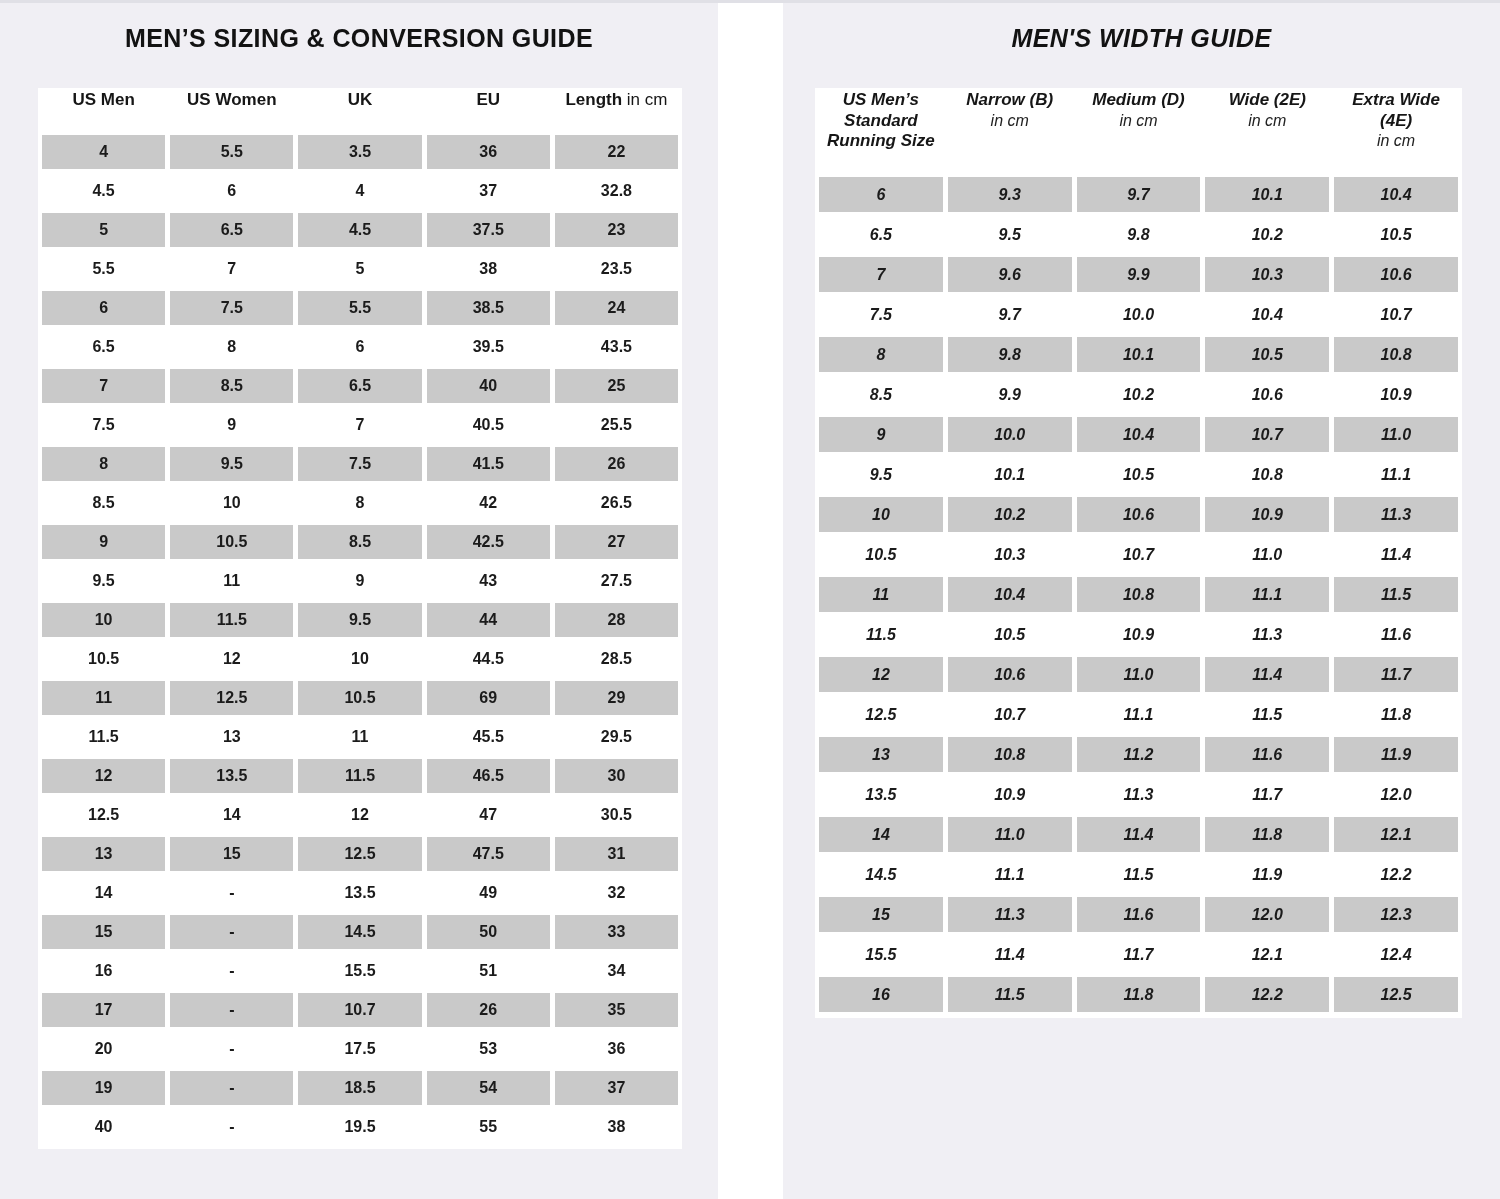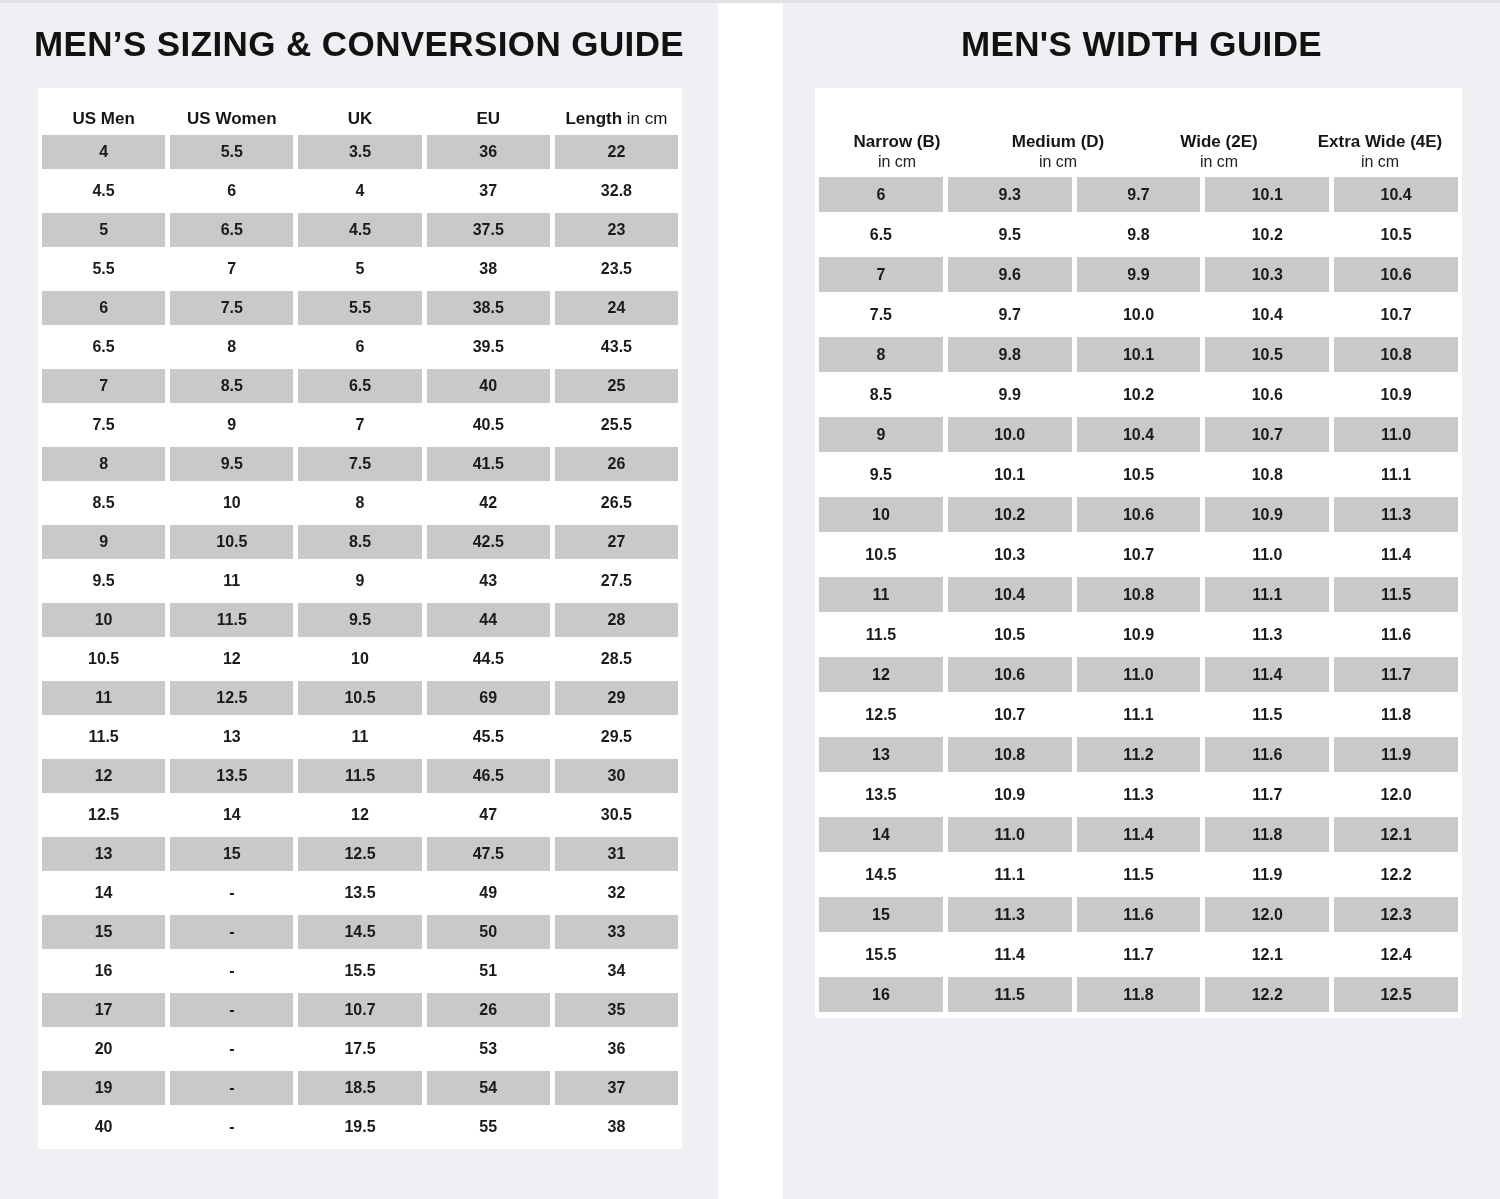--- a/index.html
+++ b/index.html
@@ -13,39 +13,39 @@
   }
   .top-line {
     position: absolute; top: 0; left: 0; right: 0; height: 3px;
     background: #e0e0e6; z-index: 5;
   }
   .panel {
     position: absolute; top: 0; bottom: 0;
     background: #f0eff4;
   }
   #panel-left  { left: 0;     width: 718px; }
-  #panel-right { left: 783px; width: 717px; }
+  #panel-right { left: 783px; width: 717px; font-style: italic; }
   .guide-title {
     margin: 0;
     position: absolute; top: 24px; left: 0; width: 100%;
     text-align: center;
-    font-size: 35px; font-weight: 700; letter-spacing: 0.4px;
+    font-size: 25px; font-weight: 700; letter-spacing: 0.4px;
     color: #121212;
   }
   .card {
     position: absolute;
     background: #ffffff;
     box-sizing: border-box;
     padding: 2px 4px 4px 4px;
     overflow: hidden;
   }
   #panel-left  .card { left: 38px; top: 88px; width: 644px; height: 1061px; }
   #panel-right .card { left: 32px; top: 88px; width: 647px; height: 930px;  }
 
-  .thead { display: flex; gap: 5px; align-items: flex-end; }
+  .thead { display: flex; gap: 5px; align-items: flex-start; }
   #left-head  { height: 40px; }
   #right-head { height: 82px; }
   .th {
     flex: 1; text-align: center;
     font-weight: 700; font-size: 17px; line-height: 1.22;
     color: #161616;
   }
   .th .unit        { font-weight: 400; font-size: 16px; color: #222; }
   .th .unit-inline { font-weight: 400; }
 
@@ -261,20 +261,25 @@
         </div>
       </div>
   </div>
 </section>
 
 <section class="panel" id="panel-right">
   <h1 class="guide-title">MEN'S WIDTH GUIDE</h1>
   <div class="card">
     <div class="thead" id="right-head">
         <div class="th">
+          <div>US Men’s</div>
+          <div>Standard</div>
+          <div>Running Size</div>
+        </div>
+        <div class="th">
           <div>Narrow (B)</div>
           <div class="unit">in cm</div>
         </div>
         <div class="th">
           <div>Medium (D)</div>
           <div class="unit">in cm</div>
         </div>
         <div class="th">
           <div>Wide (2E)</div>
           <div class="unit">in cm</div>

